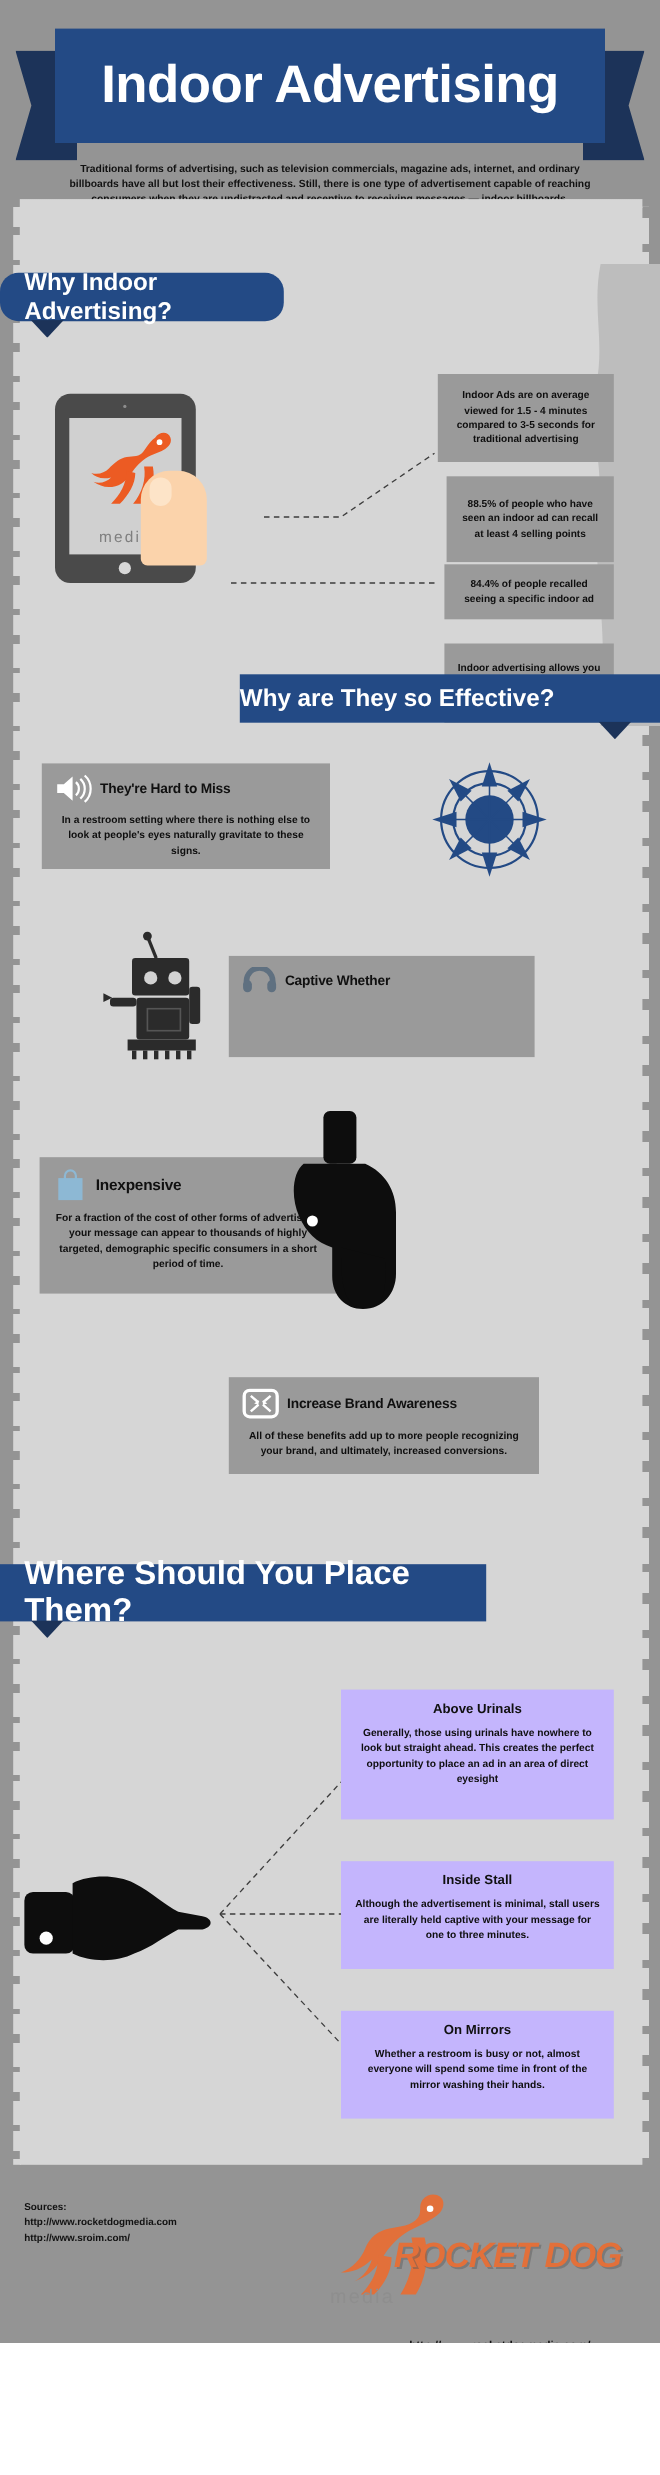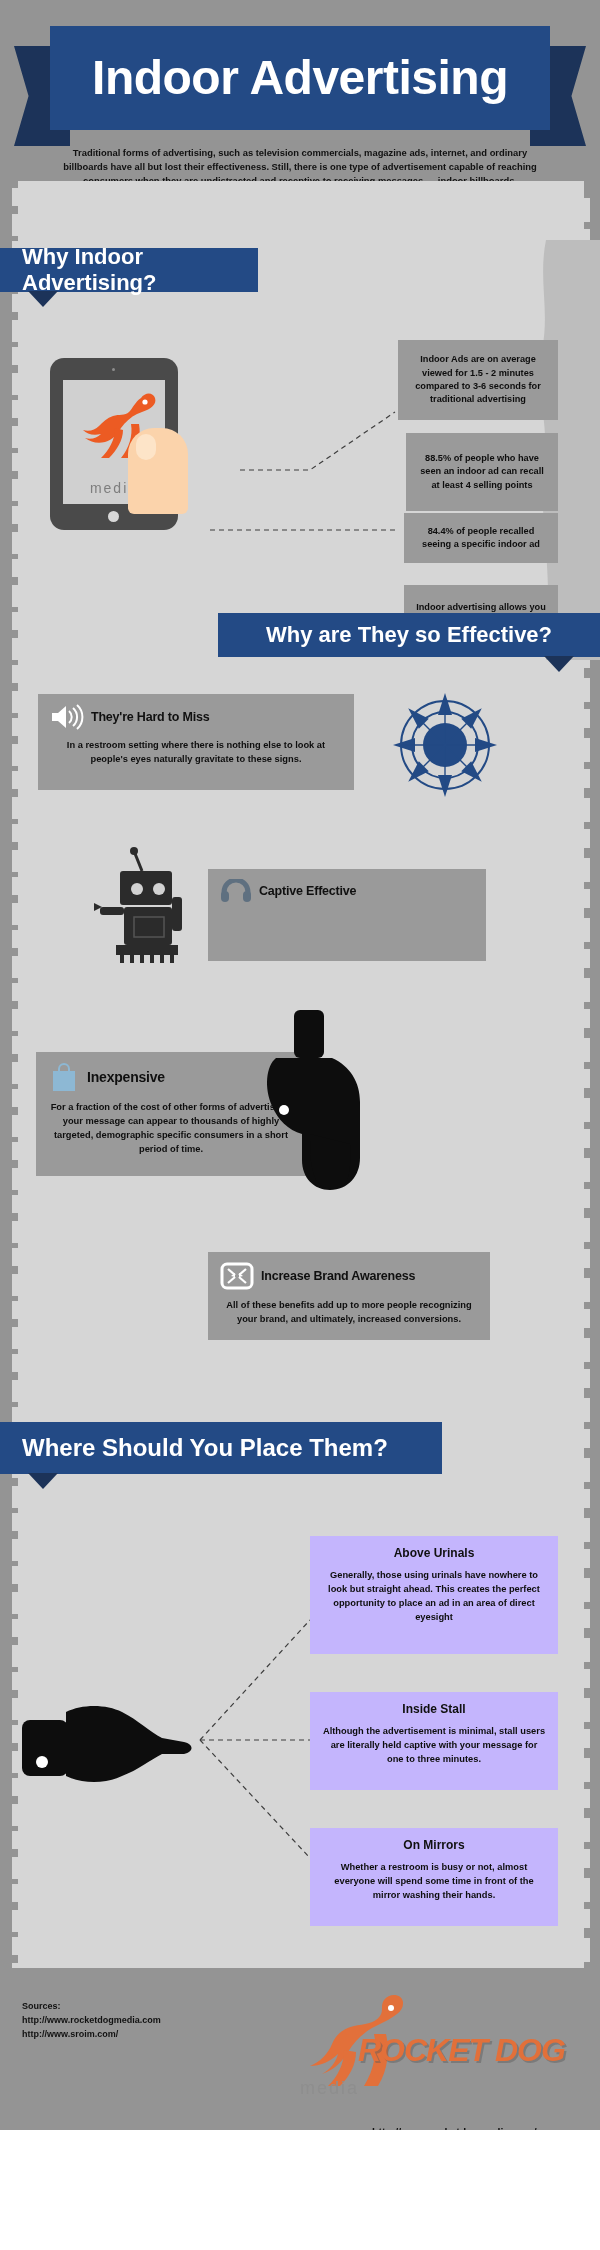--- a/index.html
+++ b/index.html
@@ -84,21 +84,21 @@
     font-size: 22px;
     font-weight: bold;
   }
   .sec-head .notch {
     position: absolute; bottom: -15px;
     width: 30px; height: 16px;
     background: #1c3359;
     clip-path: polygon(0 0, 100% 0, 50% 100%);
   }
   .sec-head.left-aligned { padding-left: 22px; }
-  .sec-head.right-aligned { justify-content: center; }
+  .sec-head.right-aligned { justify-content: flex-start; }
   .sec-head.left-aligned .notch { left: 28px; }
   .sec-head.right-aligned .notch { right: 26px; }
 
   
   .fact {
     position: absolute;
     background: #9a9a9a;
     color: #0e0e0e;
     font-size: 9.2px;
     font-weight: bold;
@@ -233,21 +233,21 @@
   <div class="paper">
     <div class="paper-edge-top"></div>
     <div class="paper-edge-left"></div>
     <div class="paper-edge-right"></div>
   </div>
 
   <svg class="silhouette" style="left:520px; top:240px;" width="80" height="420" viewBox="0 0 80 420">
     <path d="M26 0 C18 40 30 70 22 110 C14 150 30 180 24 230 C18 280 34 320 26 420 L80 420 L80 0 Z" fill="#bdbdbd"></path>
   </svg>
 
-  <div class="sec-head left-aligned" style="left:0px; top:248px; width:258px;">
+  <div class="sec-head left-aligned" style="left:0px; top:248px; width:258px;border-radius:17px;">
     <span>Why Indoor Advertising?</span>
     <span class="notch"></span>
   </div>
 
   <div class="tablet" style="left:50px; top:358px;">
     <div class="tablet-cam"></div>
     <div class="tablet-screen">
       <svg width="102" height="96" viewBox="0 0 102 96" style="display:block;margin:4px auto 0;">
         <path d="M78 14 C82 8 90 8 92 14 C94 20 88 24 84 26 L74 30 C68 33 62 38 58 44
                  C54 50 50 56 42 58 C34 60 28 58 22 54 C28 56 34 54 38 50
@@ -268,38 +268,38 @@
   <svg class="connectors" style="left:170px; top:290px;" width="250" height="300" viewBox="0 0 250 300">
     <g stroke="#3d3d3d" stroke-width="1.2" stroke-dasharray="5,4" fill="none">
       <path d="M70 180 L140 180 L225 122"></path>
       <path d="M40 240 L225 240"></path>
       <path d="M0 322 L225 322"></path>
       <path d="M0 392 L90 392 L225 440"></path>
     </g>
   </svg>
 
   <div class="fact" style="left:398px; top:340px; width:160px; height:80px;">
-    <span>Indoor Ads are on average viewed for 1.5 - 2 minutes compared to 3-6 seconds for traditional advertising</span>
+    <span>Indoor Ads are on average viewed for 1.5 - 4 minutes compared to 3-5 seconds for traditional advertising</span>
   </div>
   <div class="fact" style="left:406px; top:433px; width:152px; height:78px;">
     <span>88.5% of people who have seen an indoor ad can recall at least 4 selling points</span>
   </div>
   <div class="fact" style="left:404px; top:513px; width:154px; height:50px;">
     <span>84.4% of people recalled seeing a specific indoor ad</span>
   </div>
   <div class="fact" style="left:404px; top:585px; width:154px; height:72px;">
     <span>Indoor advertising allows you to pinpoint your efforts to certain groups of people</span>
   </div>
 
   <div class="sec-head right-aligned" style="left:218px; top:613px; width:382px;">
     <span>Why are They so Effective?</span>
     <span class="notch"></span>
   </div>
 
-  <div class="card" style="left:38px; top:694px; width:316px; height:96px;">
+  <div class="card" style="left:38px; top:694px; width:262px; height:96px;">
     <div class="card-head">
       <svg width="34" height="26" viewBox="0 0 34 26">
         <path d="M2 9 H8 L16 2 V24 L8 17 H2 Z" fill="#ffffff"></path>
         <path d="M19 7 a8 8 0 0 1 0 12" stroke="#ffffff" stroke-width="2" fill="none"></path>
         <path d="M23 4 a12 12 0 0 1 0 18" stroke="#ffffff" stroke-width="2" fill="none"></path>
         <path d="M27 1 a16 16 0 0 1 0 24" stroke="#ffffff" stroke-width="2" fill="none"></path>
       </svg>
       <span class="card-title">They're Hard to Miss</span>
     </div>
     <div class="card-body">In a restroom setting where there is nothing else to look at people's eyes naturally gravitate to these signs.</div>
@@ -355,21 +355,21 @@
     <rect x="42" y="72" width="30" height="20" fill="none" stroke="#555" stroke-width="1.5"></rect>
   </svg>
 
   <div class="card" style="left:208px; top:869px; width:278px; height:92px;">
     <div class="card-head">
       <svg width="32" height="24" viewBox="0 0 32 24">
         <path d="M4 18 V13 a12 12 0 0 1 24 0 V18" stroke="#5f7080" stroke-width="5" fill="none"></path>
         <rect x="1" y="12" width="8" height="11" rx="4" fill="#5f7080"></rect>
         <rect x="23" y="12" width="8" height="11" rx="4" fill="#5f7080"></rect>
       </svg>
-      <span class="card-title">Captive Effective</span>
+      <span class="card-title">Captive Whether</span>
     </div>
   </div>
 
   <div class="card" style="left:36px; top:1052px; width:270px; height:124px;">
     <div class="card-head">
       <svg width="32" height="30" viewBox="0 0 32 30">
         <path d="M11 10 V7 a5 5 0 0 1 10 0 V10" stroke="#8db8d4" stroke-width="2" fill="none"></path>
         <rect x="5" y="9" width="22" height="20" fill="#8db8d4"></rect>
       </svg>
       <span class="card-title" style="font-size:14px">Inexpensive</span>
@@ -402,21 +402,21 @@
         <g fill="#ffffff">
           <polygon points="15,11 15,15 11,14"></polygon>
           <polygon points="19,11 19,15 23,14"></polygon>
         </g>
       </svg>
       <span class="card-title">Increase Brand Awareness</span>
     </div>
     <div class="card-body">All of these benefits add up to more people recognizing your brand, and ultimately, increased conversions.</div>
   </div>
 
-  <div class="sec-head left-aligned" style="left:0px; top:1422px; width:442px; height:52px; font-size:24px;">
+  <div class="sec-head left-aligned" style="left:0px; top:1422px; width:442px; height:52px; font-size:30px;">
     <span>Where Should You Place Them?</span>
     <span class="notch"></span>
   </div>
 
   <svg style="position:absolute; left:22px; top:1690px;" width="180" height="110" viewBox="0 0 180 110">
     <g fill="#0d0d0d">
       <rect x="0" y="30" width="46" height="56" rx="8"></rect>
       <path d="M44 22 C60 14 84 14 100 22 C116 30 128 42 140 48 L162 52
                C172 54 172 62 162 64 L140 64 C128 70 116 80 100 86
                C84 94 60 94 44 86 Z"></path>

